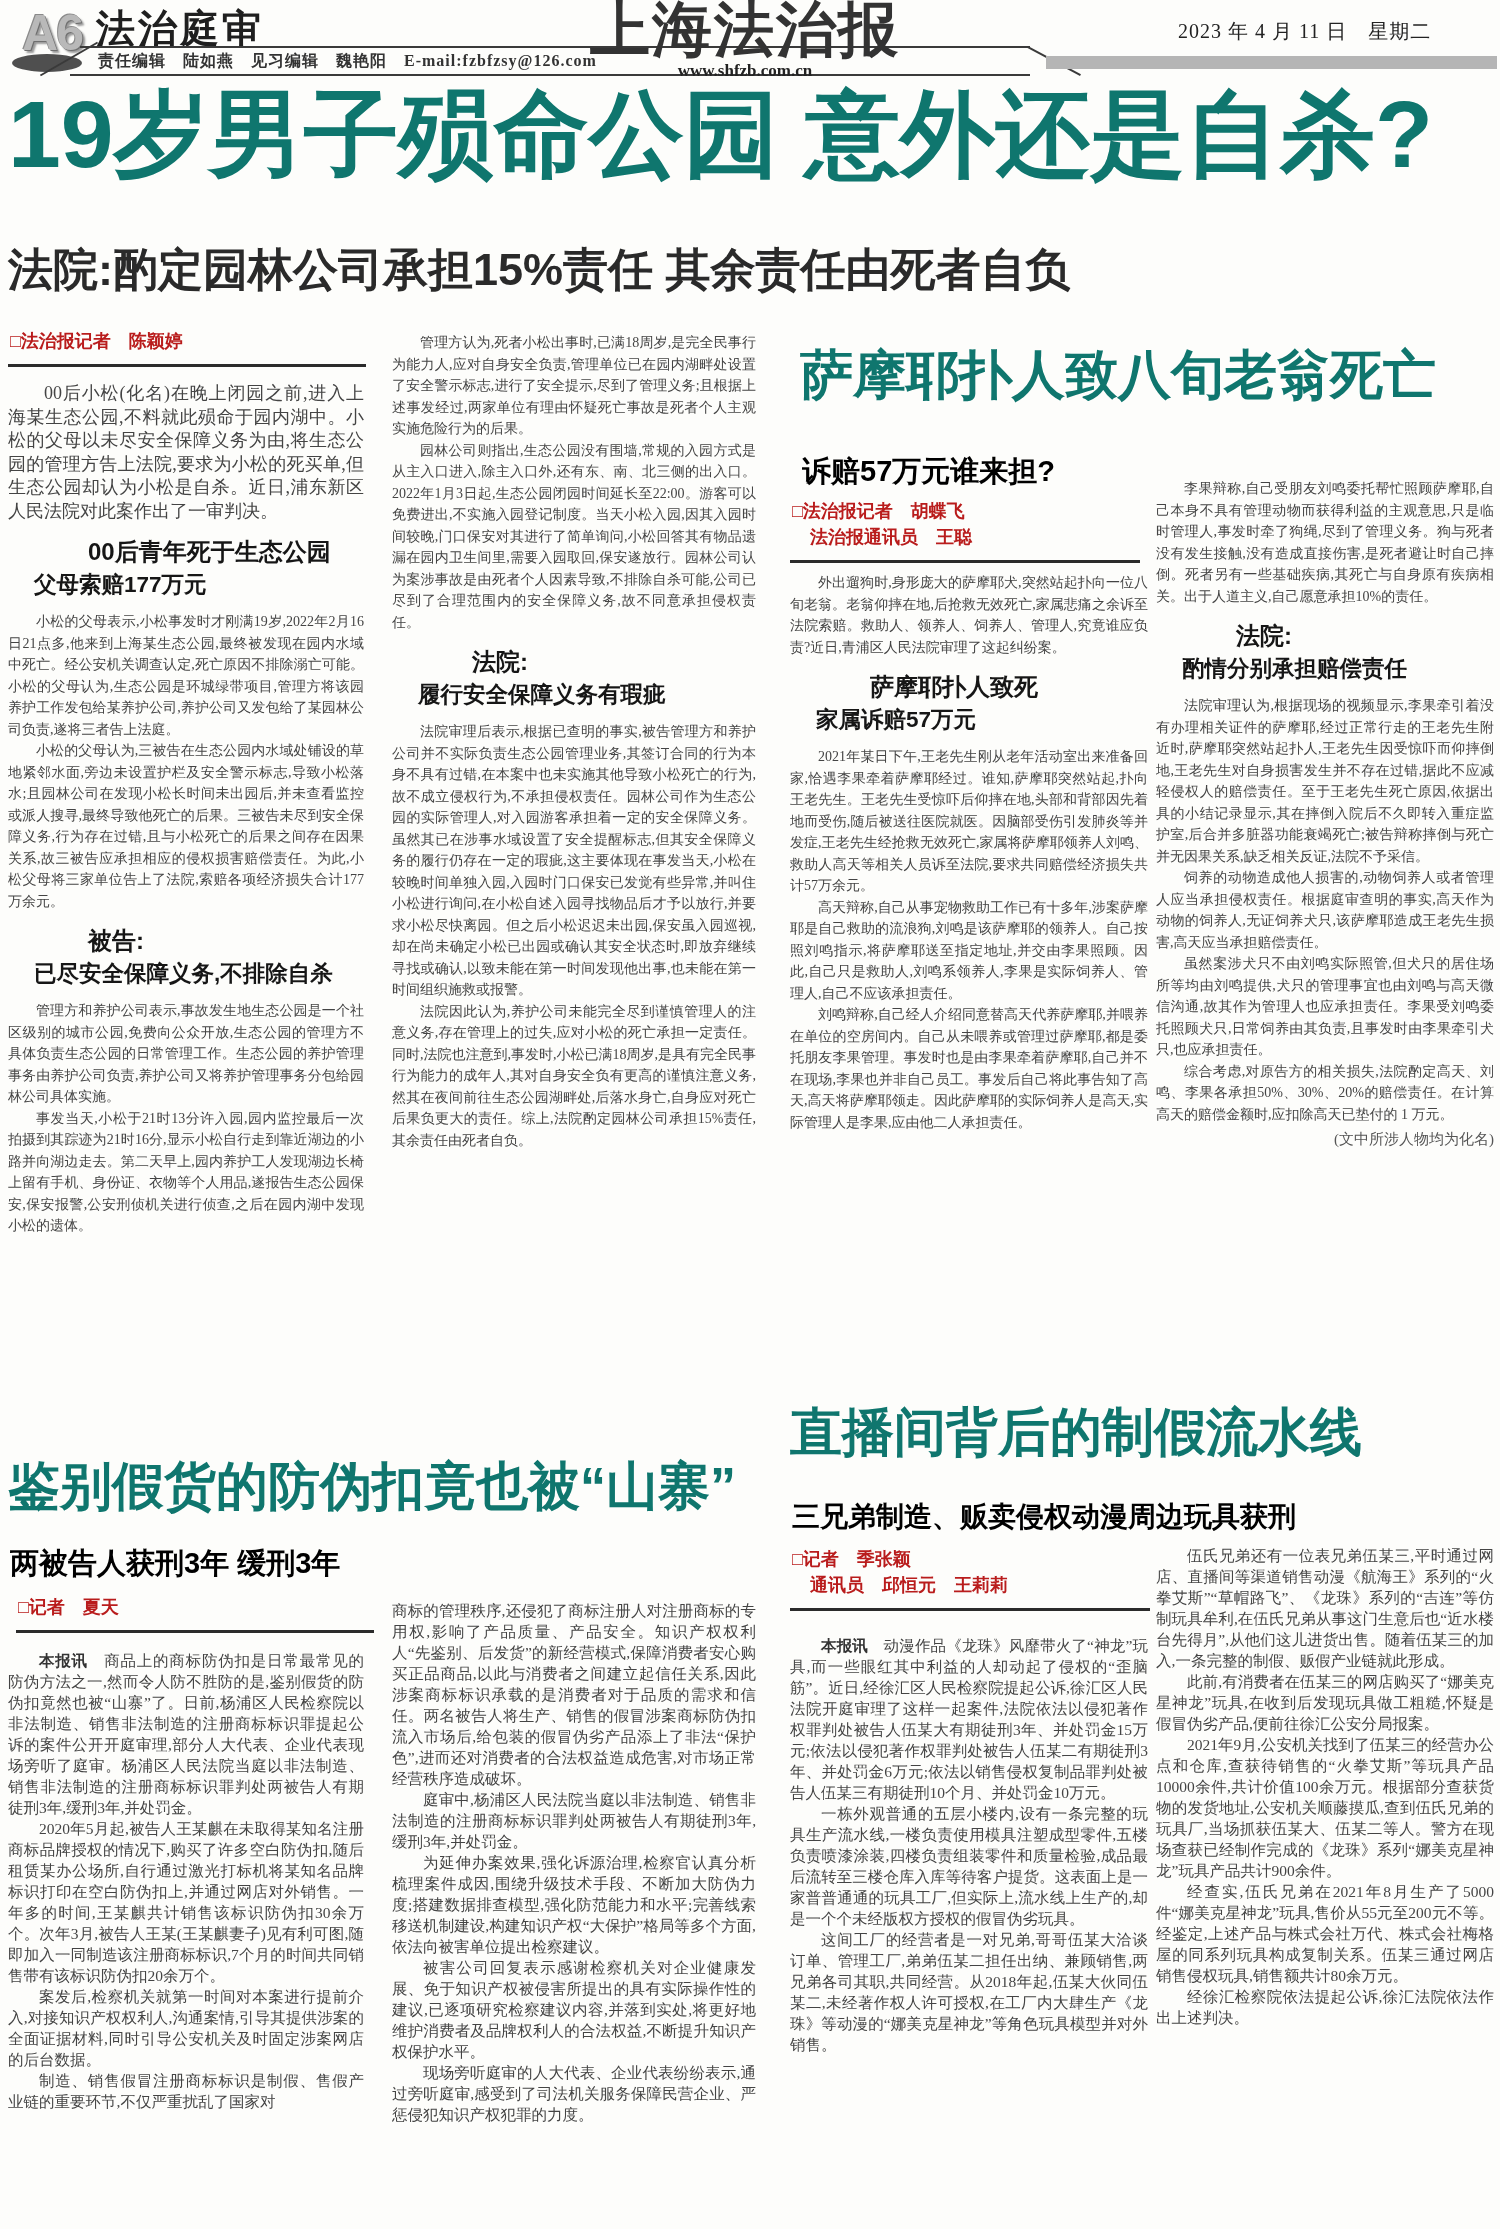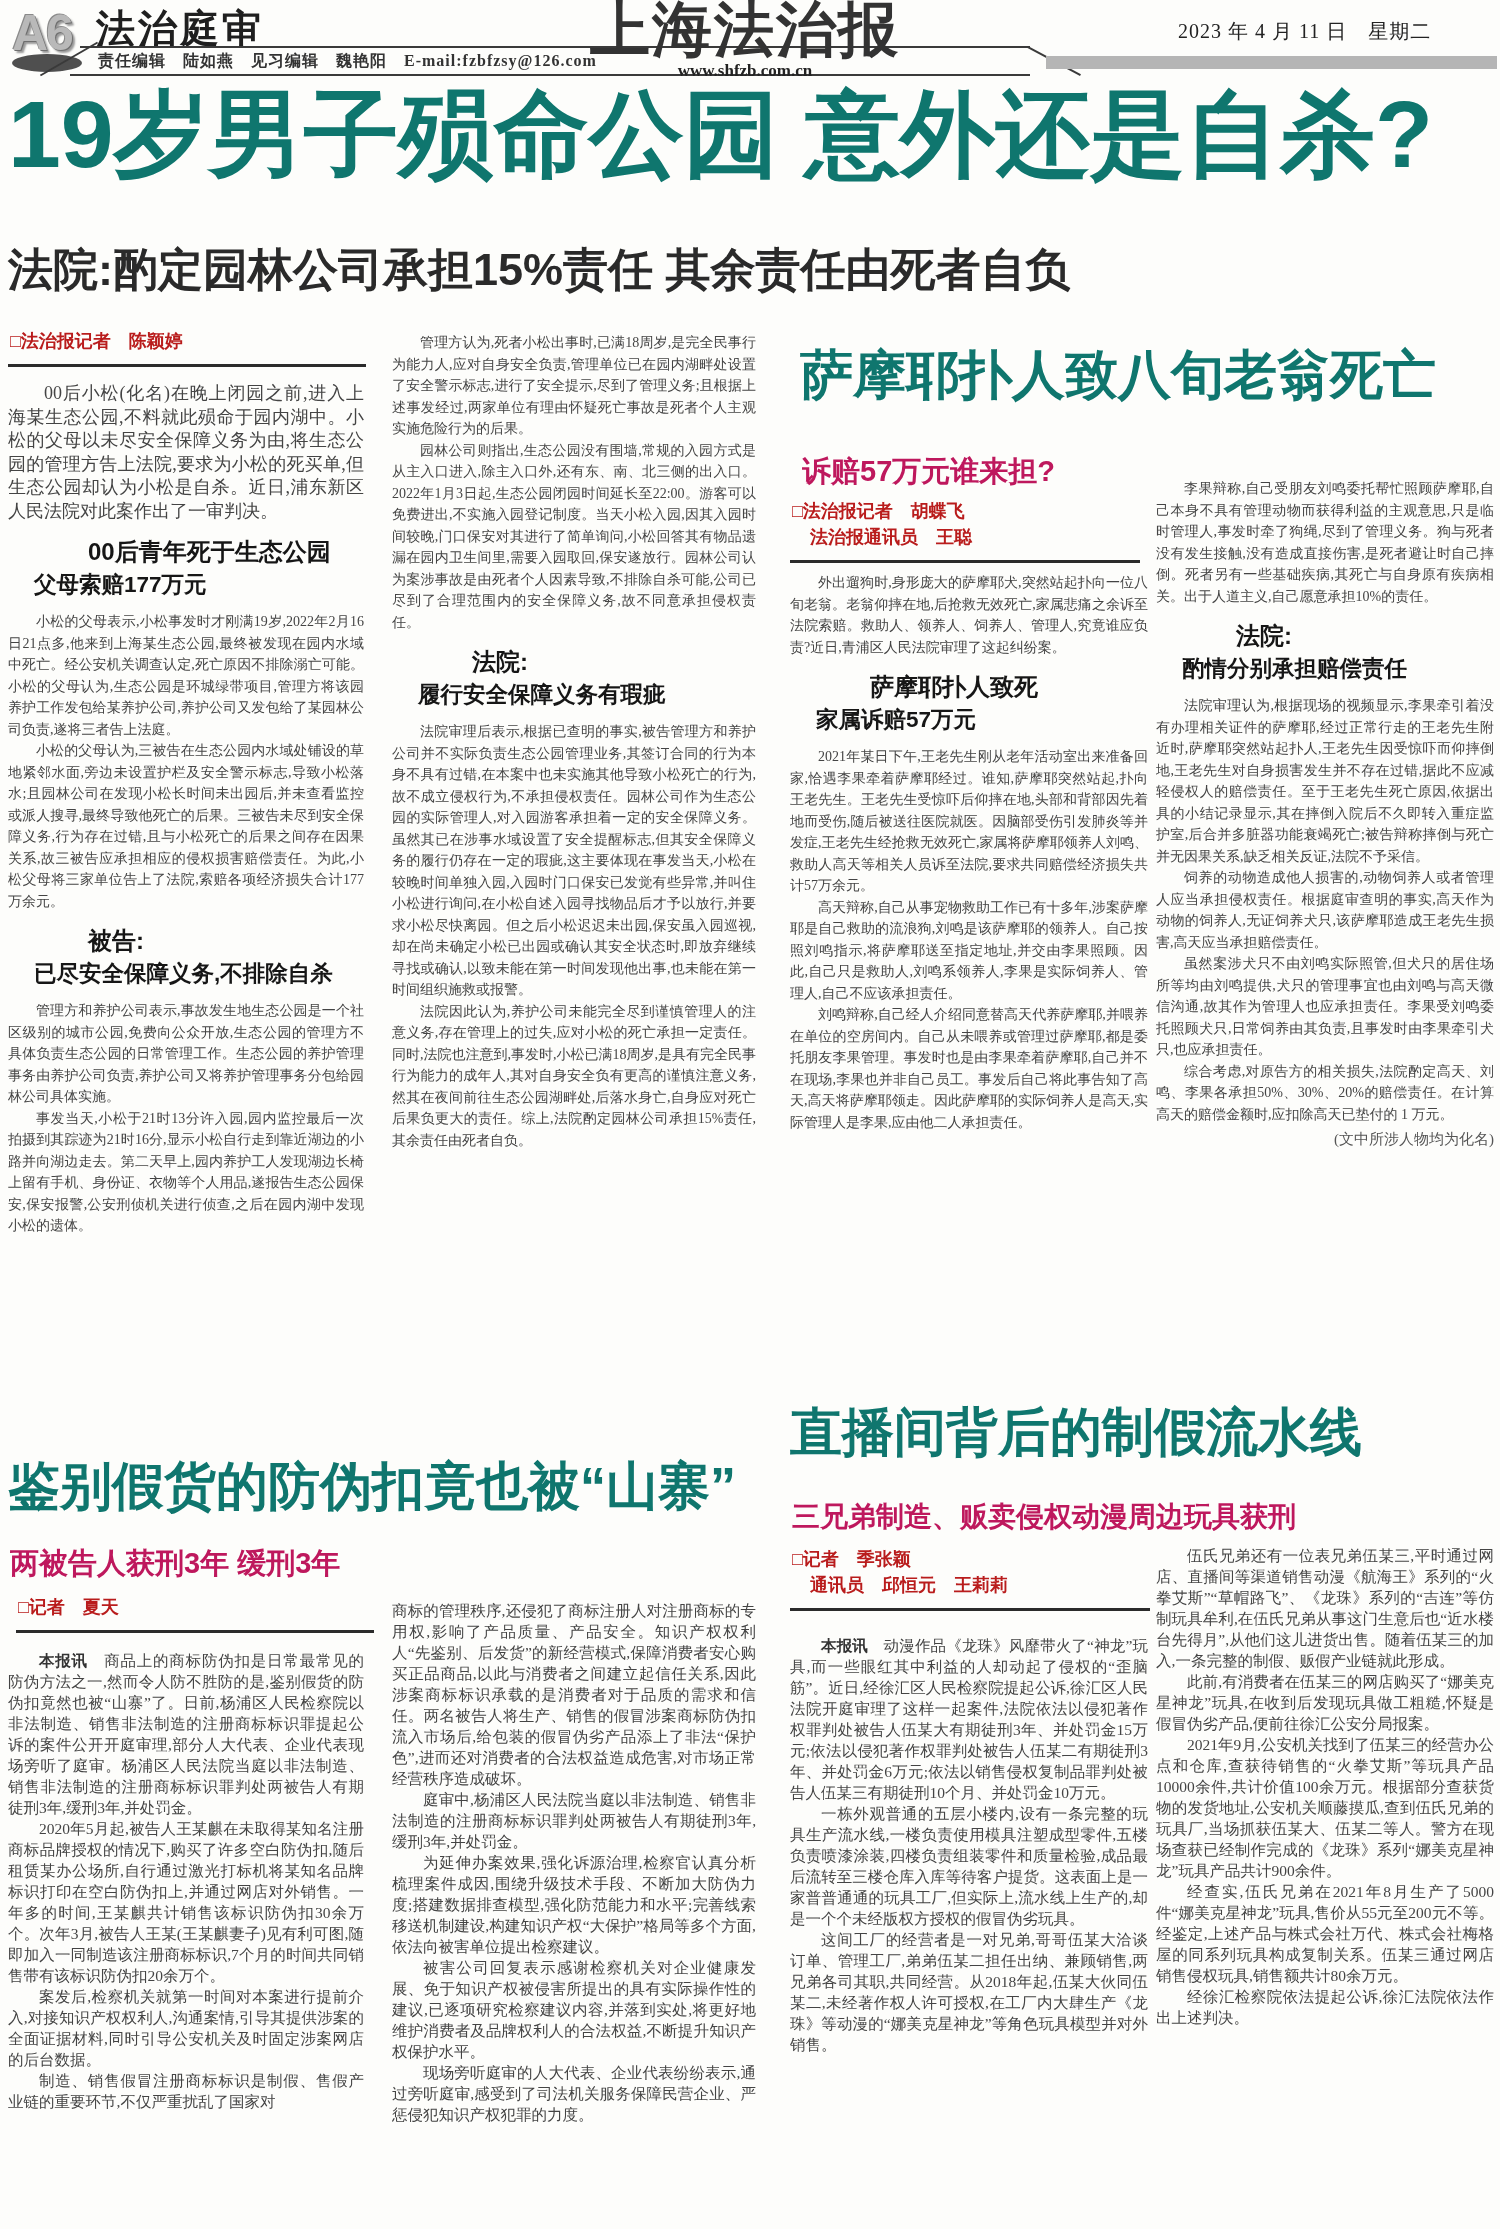--- a/index.html
+++ b/index.html
@@ -5,21 +5,21 @@
   :root{
     --sans:"Liberation Sans", sans-serif;
     --serif:"Liberation Serif", serif;
     --ink:#2b2b2b;
     --body:#444;
   }
   html,body{margin:0;padding:0;background:#e8e8e8;}
   .page{position:relative;width:1500px;height:2229px;background:#fdfdfb;margin:0 auto;
         overflow:hidden;font-family:var(--serif);color:var(--body);}
   
-  .hdr-a6{position:absolute;left:12px;top:4px;width:80px;height:70px;font-family:var(--sans);}
+  .hdr-a6{position:absolute;left:12px;top:4px;width:80px;height:70px;font-family:var(--sans);text-align:center;}
   .hdr-a6 .glyph{font-size:50px;font-weight:900;color:#b9b9b9;letter-spacing:-2px;
         text-shadow:-1px -1px 0 #8a8a8a,1px 1px 0 #6f6f6f,3px 3px 2px #9a9a9a;}
   .hdr-a6 .shadow{position:absolute;left:0px;top:50px;width:70px;height:18px;background:#4f4f4f;border-radius:50%;}
   .hdr-section{position:absolute;left:96px;top:2px;font-family:var(--sans);font-size:39px;font-weight:900;color:#1f1f1f;letter-spacing:3px;}
   .hdr-rule-top{position:absolute;left:80px;top:46px;width:950px;height:2px;background:#3a3a3a;}
   .hdr-editors{position:absolute;left:98px;top:51px;font-family:var(--serif);font-weight:700;font-size:16px;color:#333;letter-spacing:1px;}
   .hdr-rule-bottom{position:absolute;left:70px;top:74px;width:960px;height:2px;background:#3a3a3a;}
   .diag{position:absolute;height:2px;background:#3a3a3a;}
   .diag-left{left:36px;top:58px;width:66px;transform:rotate(-30deg);}
   .diag-right{left:1024px;top:60px;width:60px;transform:rotate(28deg);}
@@ -28,21 +28,21 @@
   .masthead .site{font-family:Liberation Serif, serif;font-weight:700;font-size:17px;color:#222;margin-top:1px;}
   .hdr-date{position:absolute;left:1178px;top:18px;font-size:20px;color:#222;font-family:var(--serif);letter-spacing:1px;}
   .hdr-graybar{position:absolute;left:1046px;top:56px;width:451px;height:13px;background:#b5b5b5;}
   
   .main-headline{position:absolute;left:8px;top:84px;width:1488px;margin:0;
     font-family:var(--sans);font-weight:900;font-size:95px;line-height:100px;color:#0f766e;letter-spacing:0px;white-space:nowrap;}
   .sub-headline{position:absolute;left:8px;top:240px;font-family:var(--sans);font-weight:800;font-size:45px;color:#2a2a2a;white-space:nowrap;}
   
   .abs{position:absolute;overflow:hidden;}
   .art-headline{font-family:var(--sans);font-weight:800;color:#0f766e;margin:0;white-space:nowrap;}
-  .art-subhead{font-family:var(--sans);font-weight:700;color:#be185d;white-space:nowrap;}
+  .art-subhead{font-family:var(--sans);font-weight:700;color:#000000;white-space:nowrap;}
   .byline{font-family:var(--sans);font-weight:700;font-size:18px;color:#b91c1c;
           border-bottom:3px solid #2b2b2b;padding:0 0 10px 2px;line-height:26px;}
   .colbox .p{font-size:14px;line-height:21.5px;text-align:justify;text-indent:2em;margin:0;color:var(--body);}
   .colbox.small .p{font-size:15.5px;line-height:21px;}
   .p.lede{font-size:18px !important;line-height:23.5px !important;margin-bottom:6px;}
   .p.pc{text-indent:0;}
   .p.sig{text-align:right;text-indent:0;font-size:15px;color:#555;margin-top:4px;}
   .p .lead{font-family:var(--sans);font-weight:700;color:#333;}
   .h2{font-family:var(--sans);font-weight:800;color:#161616;margin:12px 0 10px 0;}
   .h2 .l1{font-size:24px;line-height:34px;padding-left:80px;}

